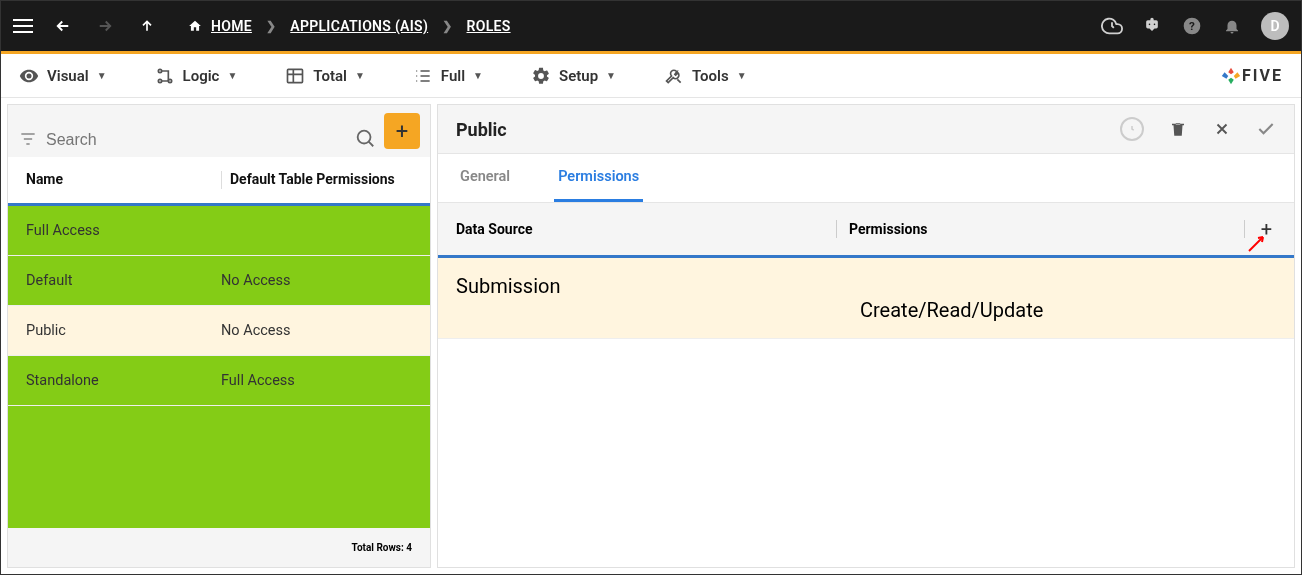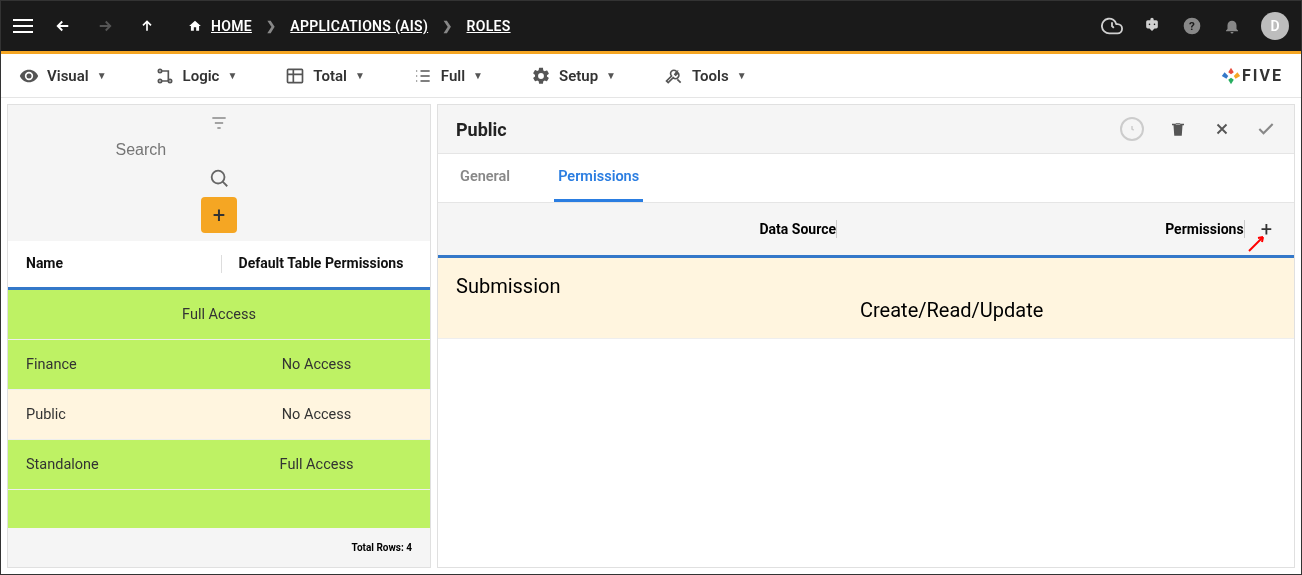--- a/index.html
+++ b/index.html
@@ -29,48 +29,48 @@
 .tool-icon { width: 20px; height: 20px; color: #555; }
 .tool-caret { font-size: 10px; color: #555; }
 .brand { margin-left: auto; display: flex; align-items: center; font-weight: 700; letter-spacing: 2px; font-size: 16px; color: #333; }
 .brand-logo { width: 22px; height: 22px; position: relative; }
 
 
 .main { display: flex; height: calc(575px - 50px - 3px - 44px - 2px); padding: 6px; gap: 6px; }
 
 
 .left-panel { width: 424px; background: #f5f5f5; border: 1px solid #e0e0e0; display: flex; flex-direction: column; }
-.search-row { display: flex; align-items: center; padding: 8px 10px; gap: 8px; flex-direction: column; }
+.search-row { display: flex; align-items: flex-end; padding: 8px 10px; gap: 8px; }
 .filter-icn { width: 20px; height: 20px; color: #888; }
 .search-input { flex: 1; border: none; background: transparent; font-size: 16px; color: #666; outline: none; }
 .search-icn { width: 22px; height: 22px; color: #666; cursor: pointer; }
 .add-btn { width: 36px; height: 36px; background: #f5a623; border-radius: 4px; display: flex; align-items: center; justify-content: center; font-size: 22px; font-weight: 400; color: #333; cursor: pointer; }
 
-.table-wrap { flex: 1; background: #bef264; margin: 0; display: flex; flex-direction: column; }
+.table-wrap { flex: 1; background: #84cc16; margin: 0; display: flex; flex-direction: column; }
 .thead { display: flex; padding: 14px 18px; font-weight: 700; font-size: 14px; color: #111; border-bottom: 3px solid #3478c9; background: #fff; }
 .thead .col-sep { width: 1px; height: 18px; background: #ddd; margin: 0 8px 0 0; }
 .col1 { width: 195px; }
-.col2 { flex: 1; text-align: center; }
+.col2 { flex: 1; }
 .trow { display: flex; padding: 16px 18px; font-size: 14.5px; color: #333; border-bottom: 1px solid #eee; cursor: pointer; }
 .trow.selected { background: #fff5df; }
 .tfoot { margin-top: auto; padding: 14px 18px; text-align: right; font-weight: 700; font-size: 10px; background: #f5f5f5; }
 
 
 .right-panel { flex: 1; background: #fff; border: 1px solid #e0e0e0; display: flex; flex-direction: column; }
 .detail-header { display: flex; align-items: center; padding: 12px 18px; background: #f5f5f5; border-bottom: 1px solid #e5e5e5; }
 .detail-title { font-size: 18px; font-weight: 700; color: #222; }
 .detail-actions { margin-left: auto; display: flex; align-items: center; gap: 24px; color: #888; }
 .act-icon { cursor: pointer; width: 20px; height: 20px; display: flex; align-items: center; justify-content: center; }
 .act-icon.circ { width: 24px; height: 24px; border: 2px solid #ccc; border-radius: 50%; }
 
 .tabs { display: flex; padding: 0 18px; border-bottom: 1px solid #e5e5e5; gap: 40px; }
 .tab { padding: 14px 4px; font-size: 14.5px; font-weight: 600; color: #888; cursor: pointer; border-bottom: 3px solid transparent; }
 .tab.active { color: #2a7de1; border-bottom-color: #2a7de1; }
 
-.perm-head { display: flex; padding: 14px 18px; font-weight: 700; font-size: 14px; background: #f5f5f5; border-bottom: 3px solid #3478c9; align-items: center; text-align: right; }
+.perm-head { display: flex; padding: 14px 18px; font-weight: 700; font-size: 14px; background: #f5f5f5; border-bottom: 3px solid #3478c9; align-items: center; }
 .pcol1 { width: 380px; }
 .pcol2 { flex: 1; }
 .perm-head .col-sep { width: 1px; height: 18px; background: #ccc; margin-right: 12px; }
 .add-perm { margin-left: auto; font-size: 20px; font-weight: 400; cursor: pointer; color: #333; padding: 0 4px; position: relative; }
 .perm-row { display: flex; padding: 16px 18px; font-size: 20px; background: #fff5df; border-bottom: 1px solid #eee; }
 .prcol1 { width: 404px; }
 .prcol2 { flex: 1; margin-top: 24px; }
 
 .arrow-annot { position: absolute; color: red; font-size: 22px; pointer-events: none; }
 </style>
@@ -228,21 +228,21 @@
       <div class="thead">
         <div class="col1">Name</div>
         <div class="col-sep"></div>
         <div class="col2">Default Table Permissions</div>
       </div>
       <div id="rows-container">
           <div class="trow">
             <div class="col2">Full Access</div>
           </div>
           <div class="trow">
-            <div class="col1">Finance</div>
+            <div class="col1">Default</div>
             <div class="col2">No Access</div>
           </div>
           <div class="trow selected">
             <div class="col1">Public</div>
             <div class="col2">No Access</div>
           </div>
           <div class="trow">
             <div class="col1">Standalone</div>
             <div class="col2">Full Access</div>
           </div>

